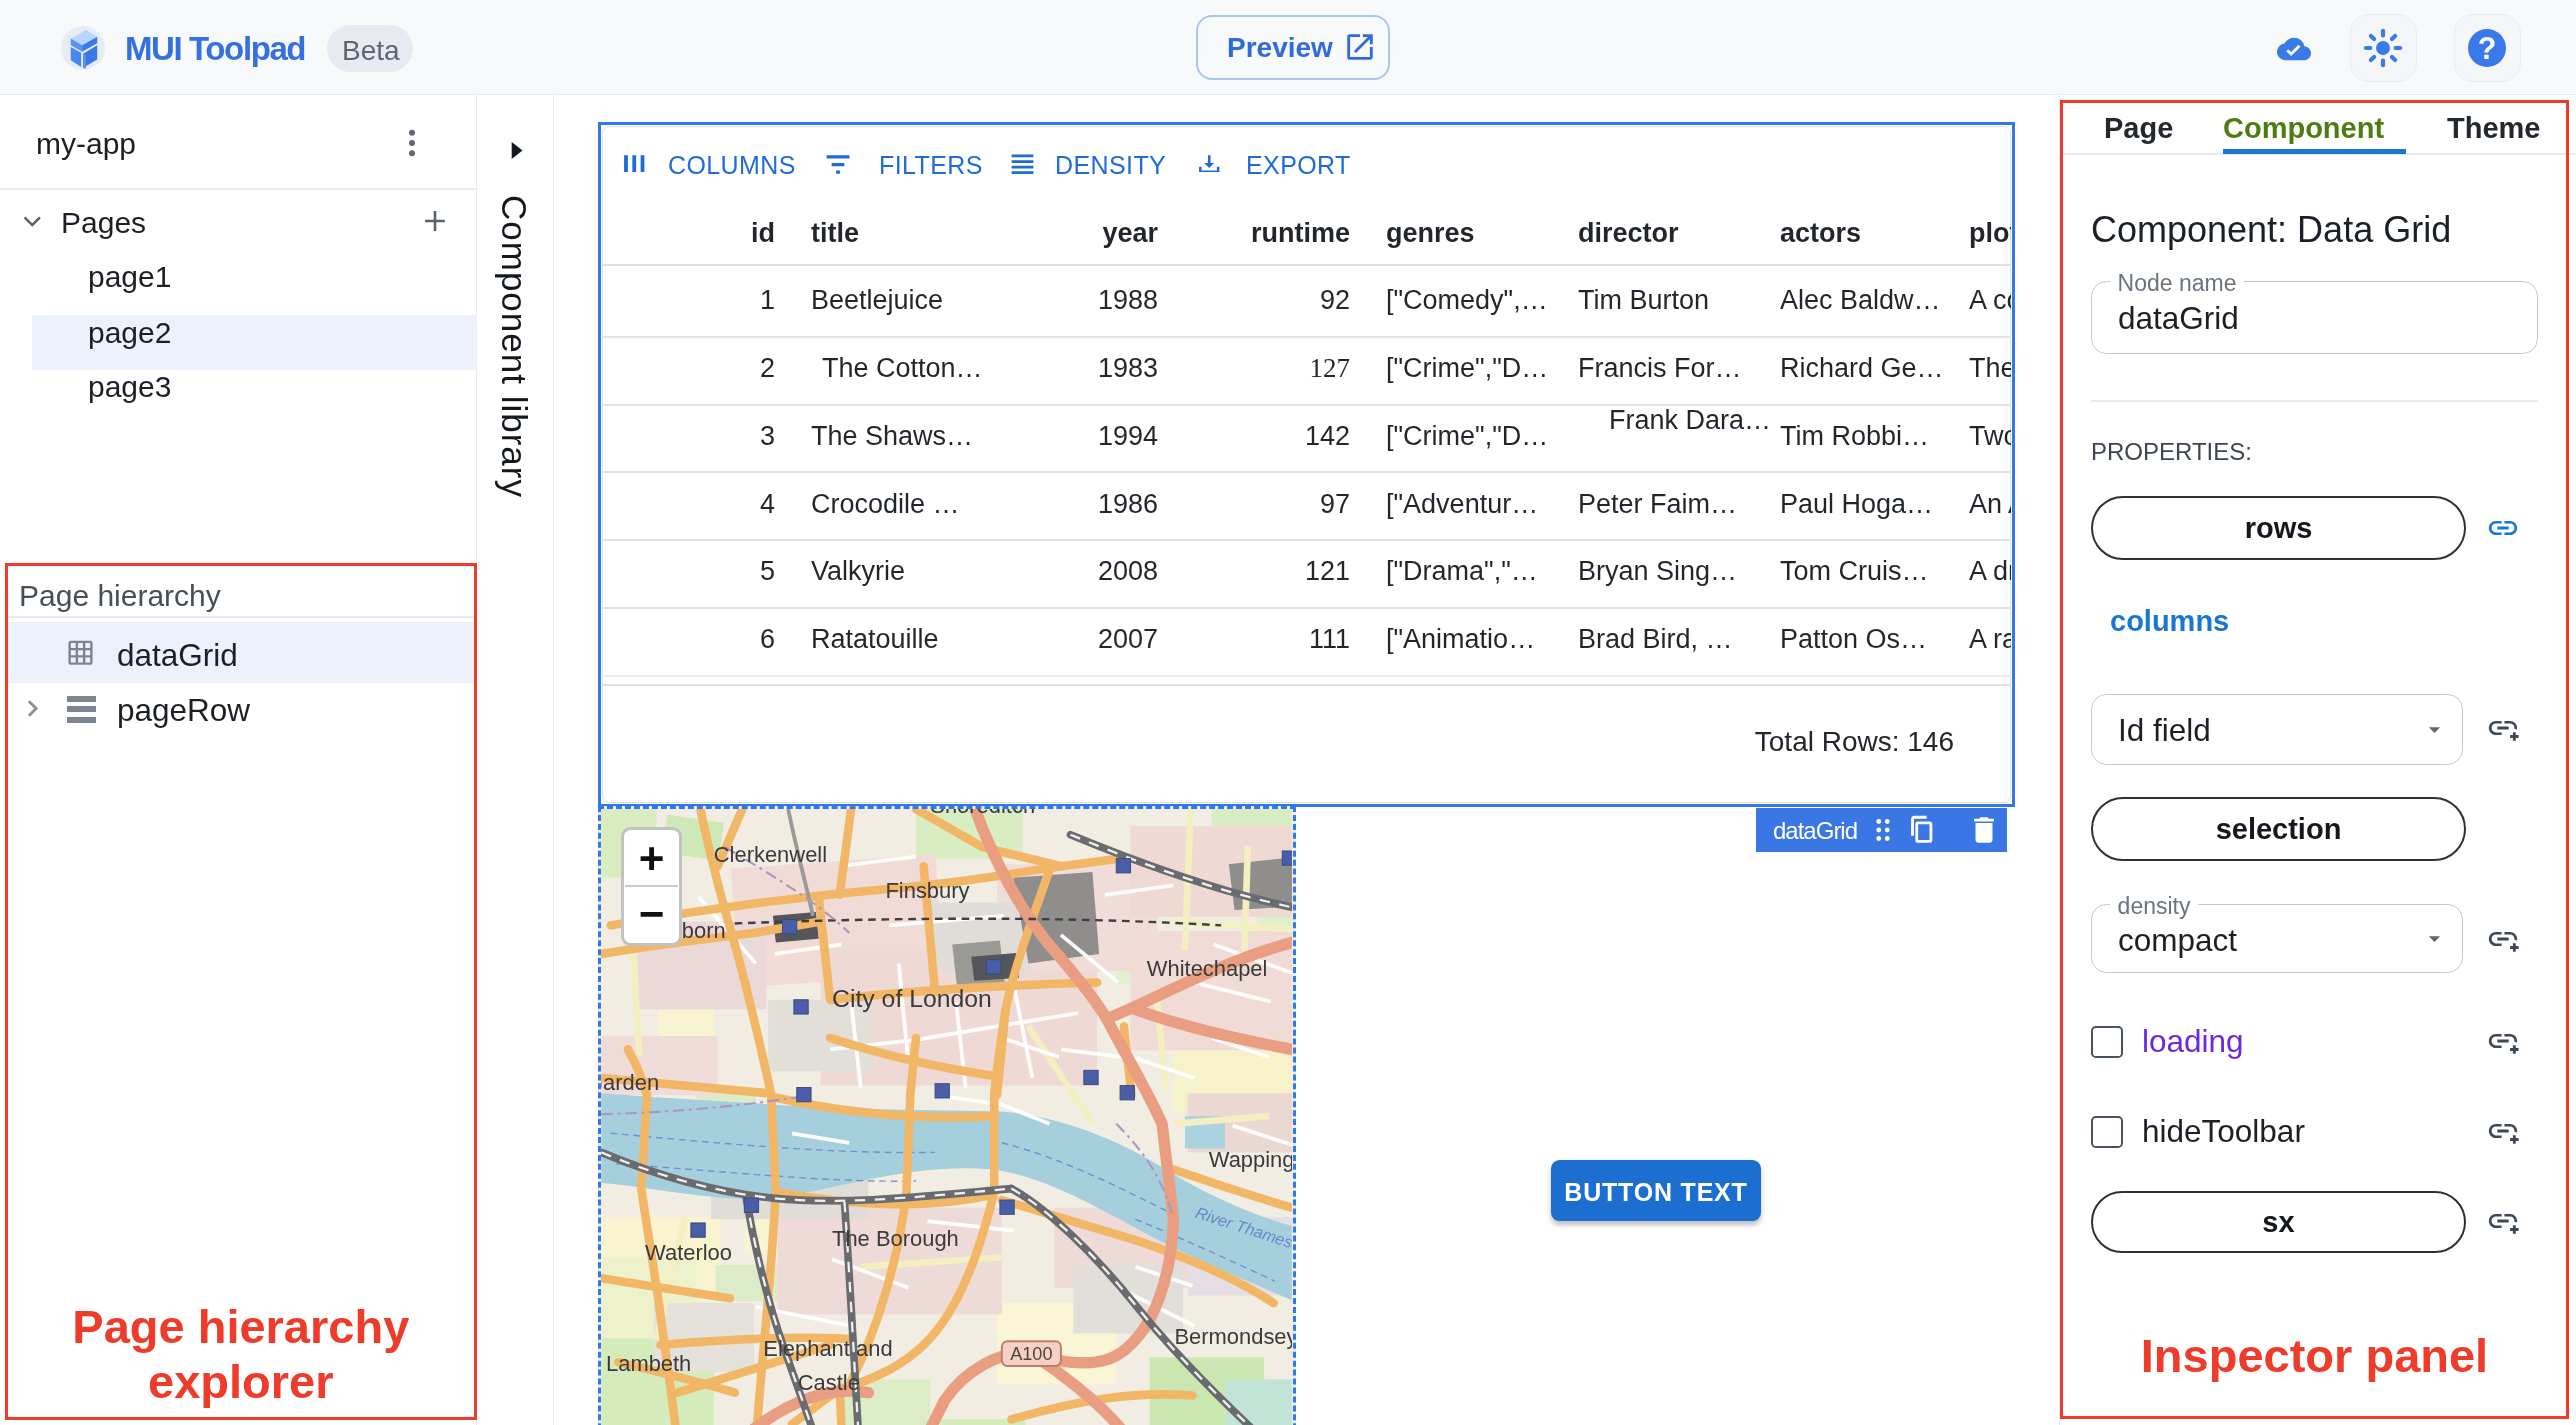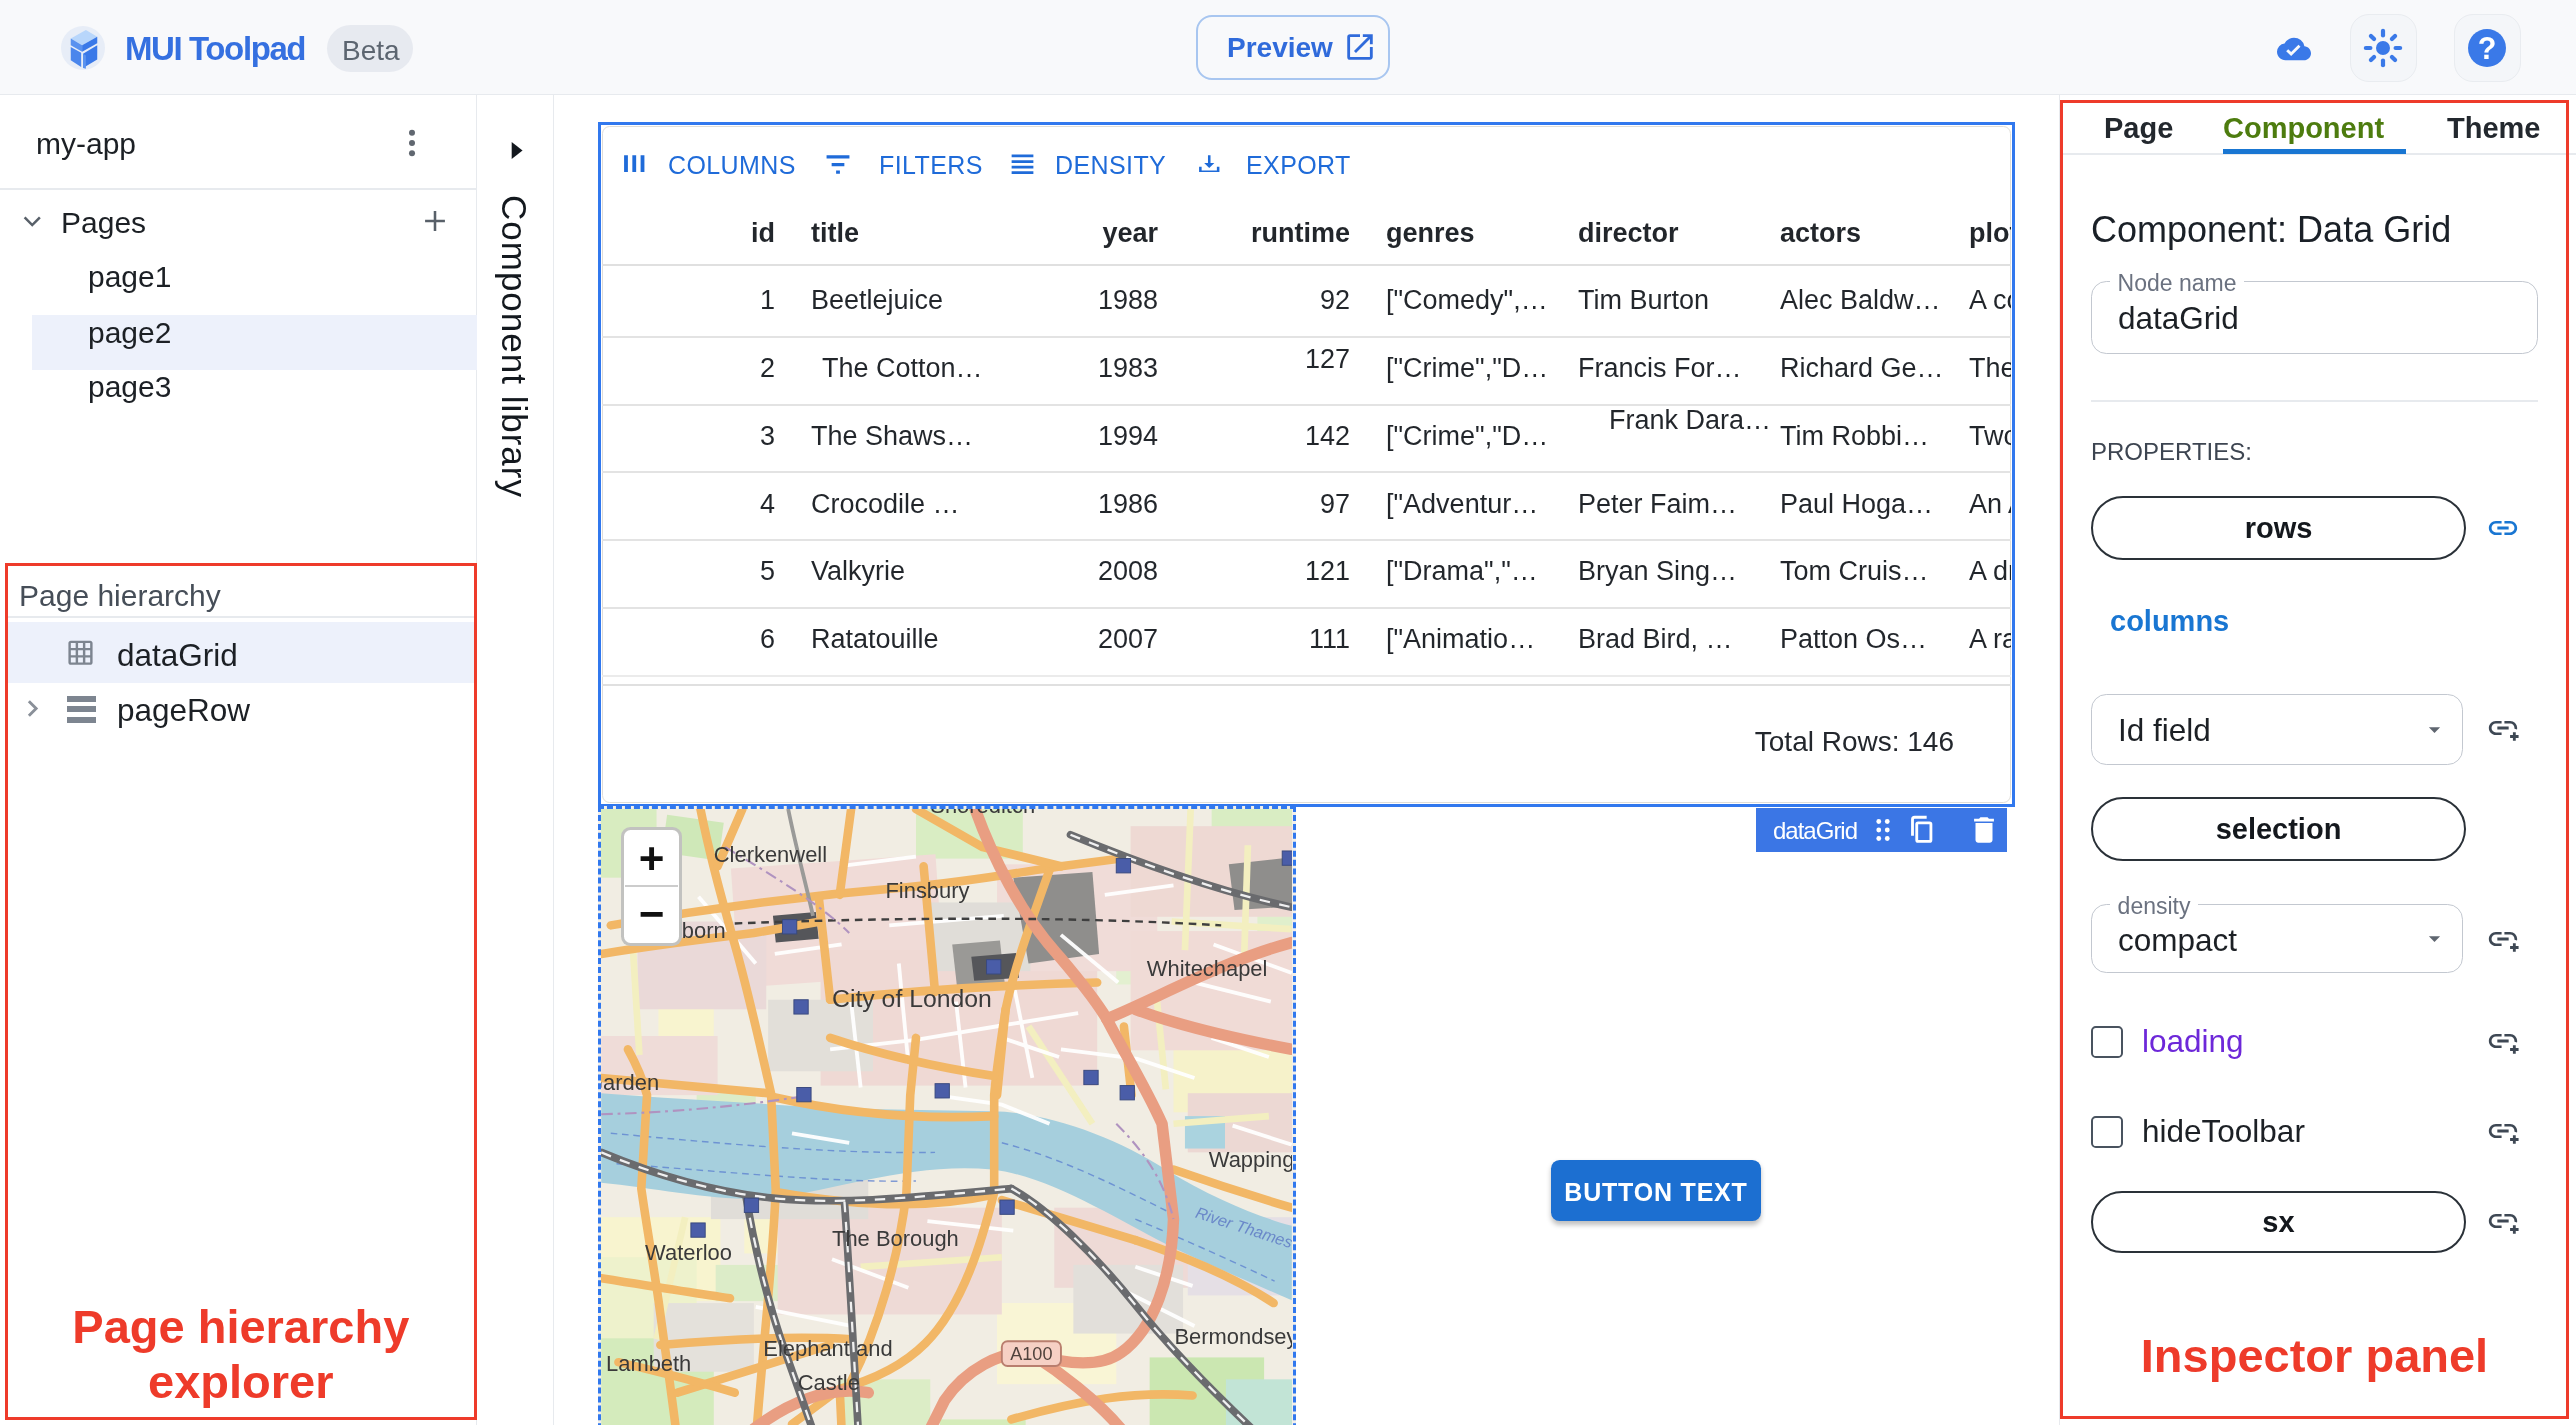--- a/index.html
+++ b/index.html
@@ -144,21 +144,21 @@
   <div class="abs" style="right:853px; top:159px;">1988</div>
   <div class="abs" style="right:661px; top:159px;">92</div>
   <div class="abs" style="left:784px; top:159px;">["Comedy",…</div>
   <div class="abs" style="left:976px; top:159px;">Tim Burton</div>
   <div class="abs" style="left:1178px; top:159px;">Alec Baldw…</div>
   <div class="abs" style="left:1367px; top:159px;">A comedy</div>
 
   <div class="abs" style="right:1236px; top:227px;">2</div>
   <div class="abs" style="left:220px; top:227px;">The Cotton…</div>
   <div class="abs" style="right:853px; top:227px;">1983</div>
-  <div class="abs" style="right:661px; top:218px;">127</div>
+  <div class="abs" style="right:661px; top:227px;font-family:Liberation Serif, serif;">127</div>
   <div class="abs" style="left:784px; top:227px;">["Crime","D…</div>
   <div class="abs" style="left:976px; top:227px;">Francis For…</div>
   <div class="abs" style="left:1178px; top:227px;">Richard Ge…</div>
   <div class="abs" style="left:1367px; top:227px;">The story</div>
 
   <div class="abs" style="right:1236px; top:295px;">3</div>
   <div class="abs" style="left:209px; top:295px;">The Shaws…</div>
   <div class="abs" style="right:853px; top:295px;">1994</div>
   <div class="abs" style="right:661px; top:295px;">142</div>
   <div class="abs" style="left:784px; top:295px;">["Crime","D…</div>

